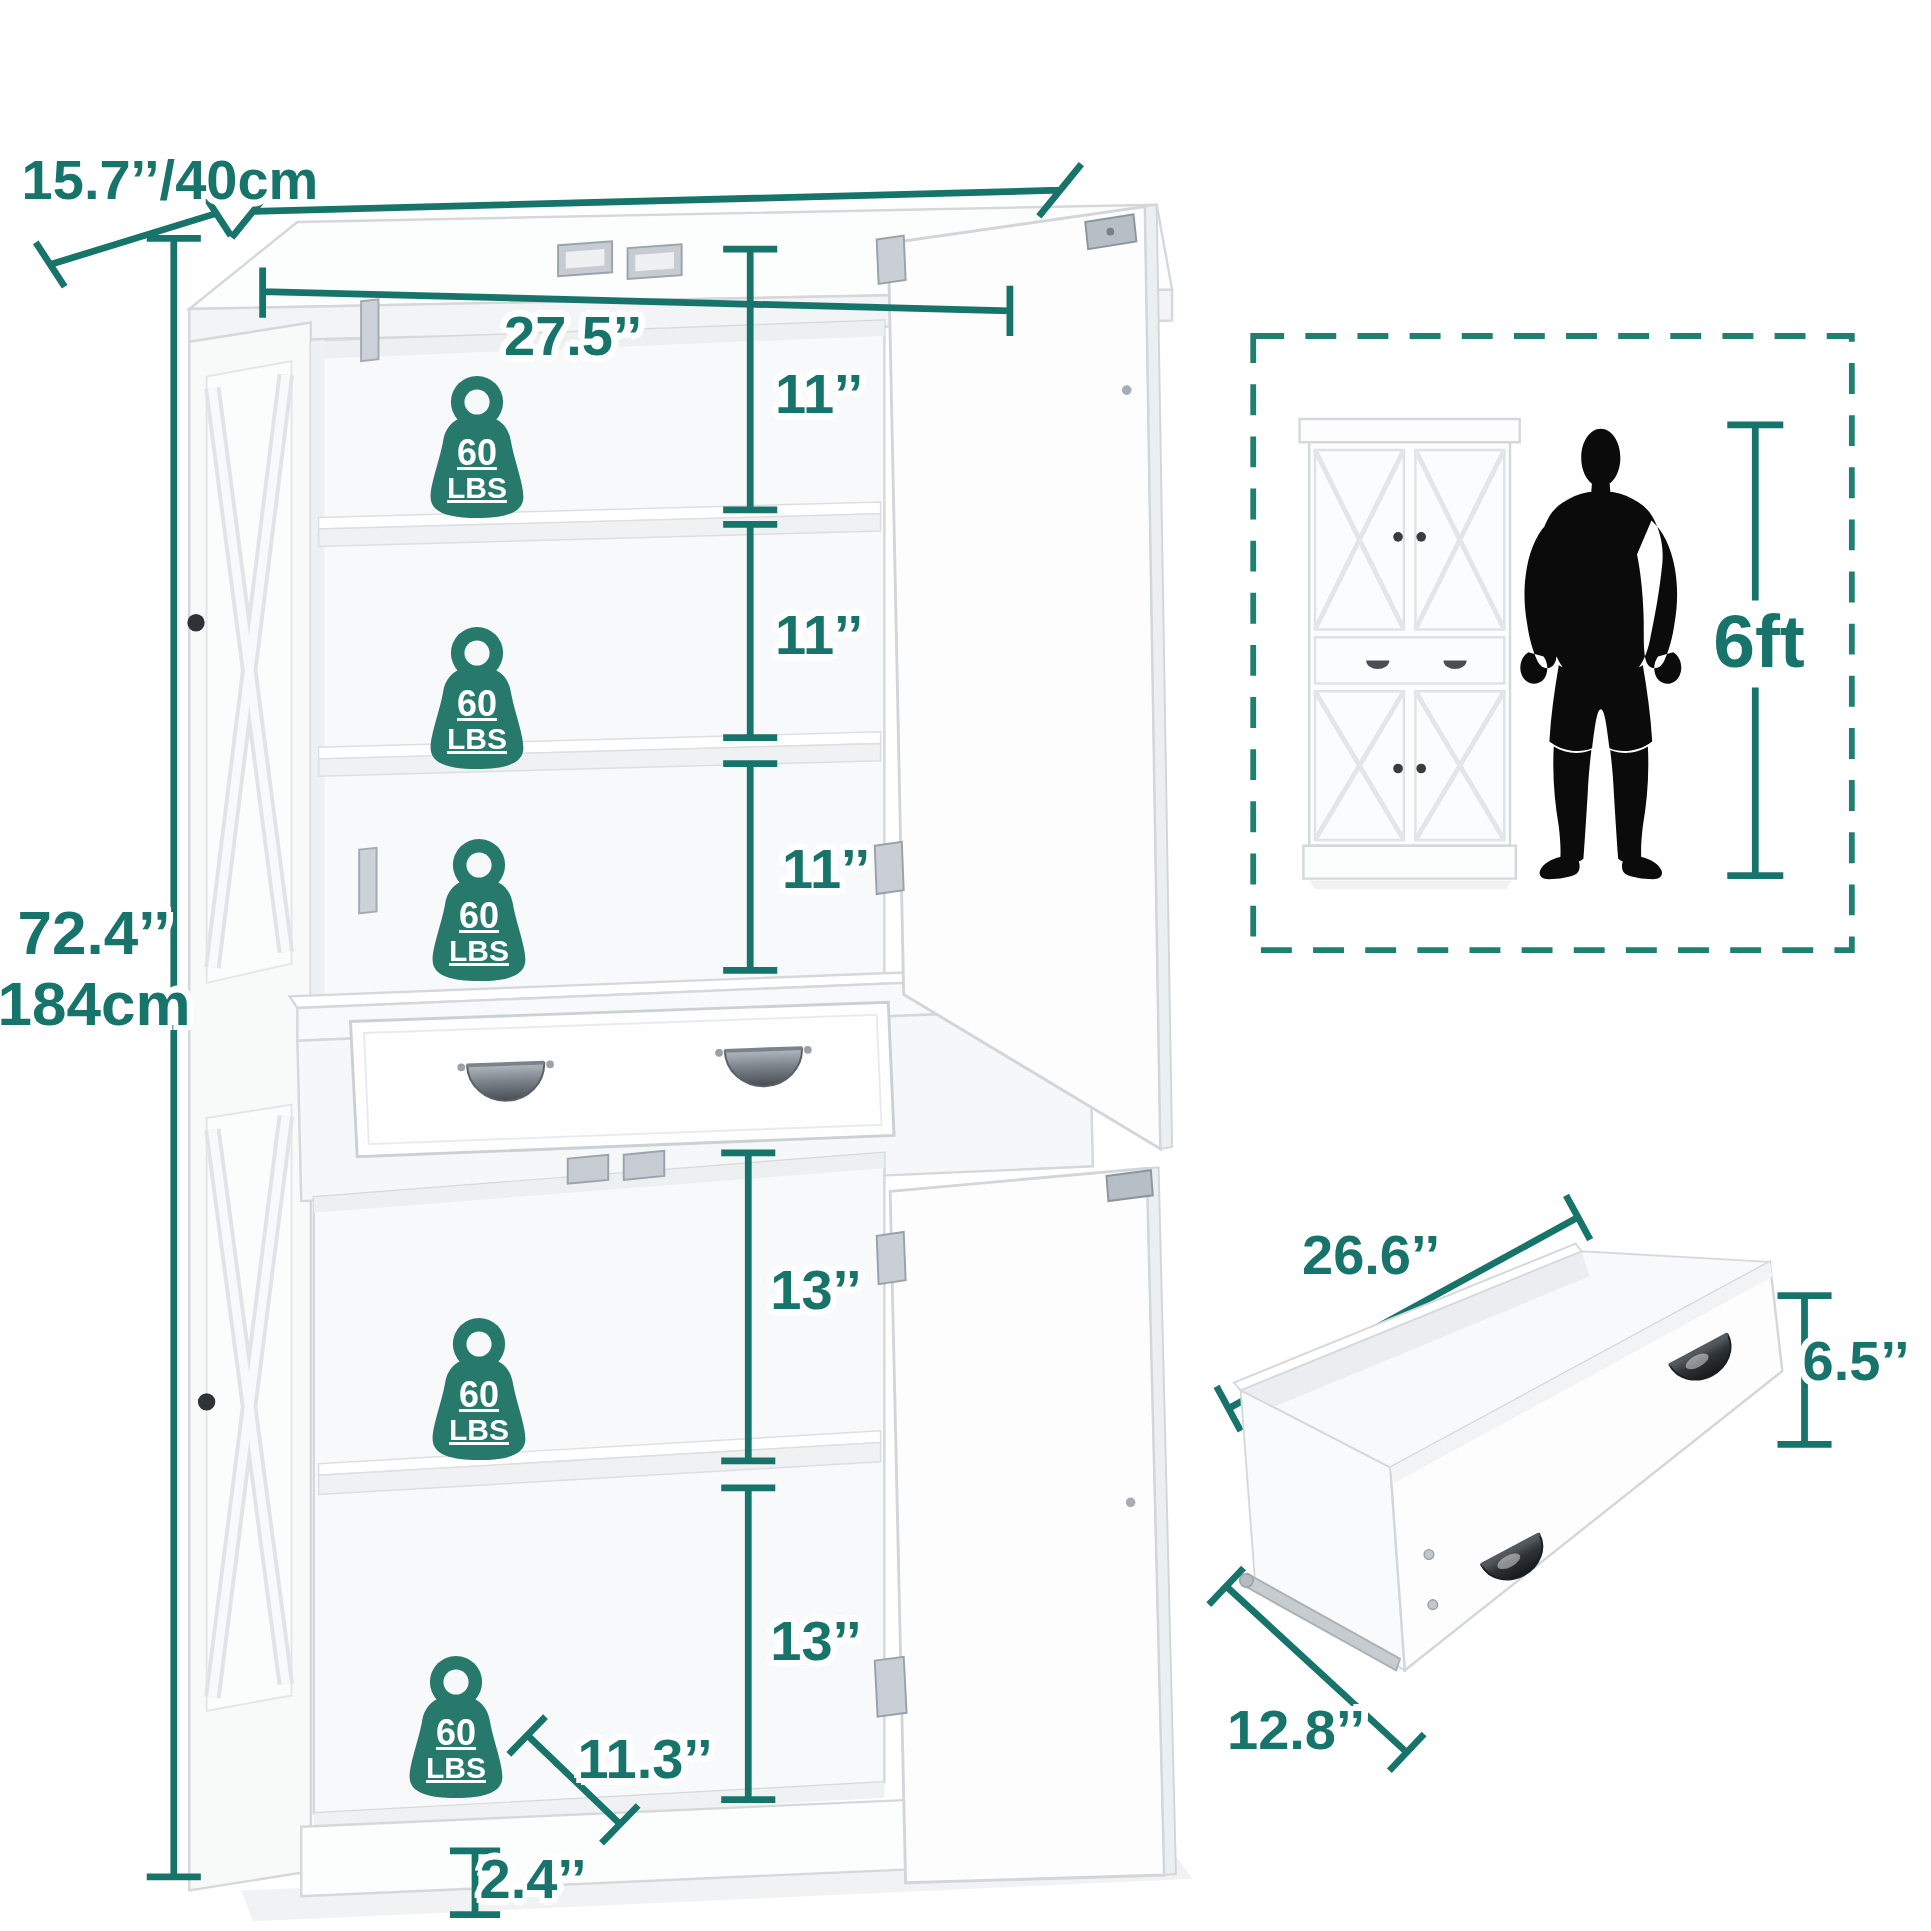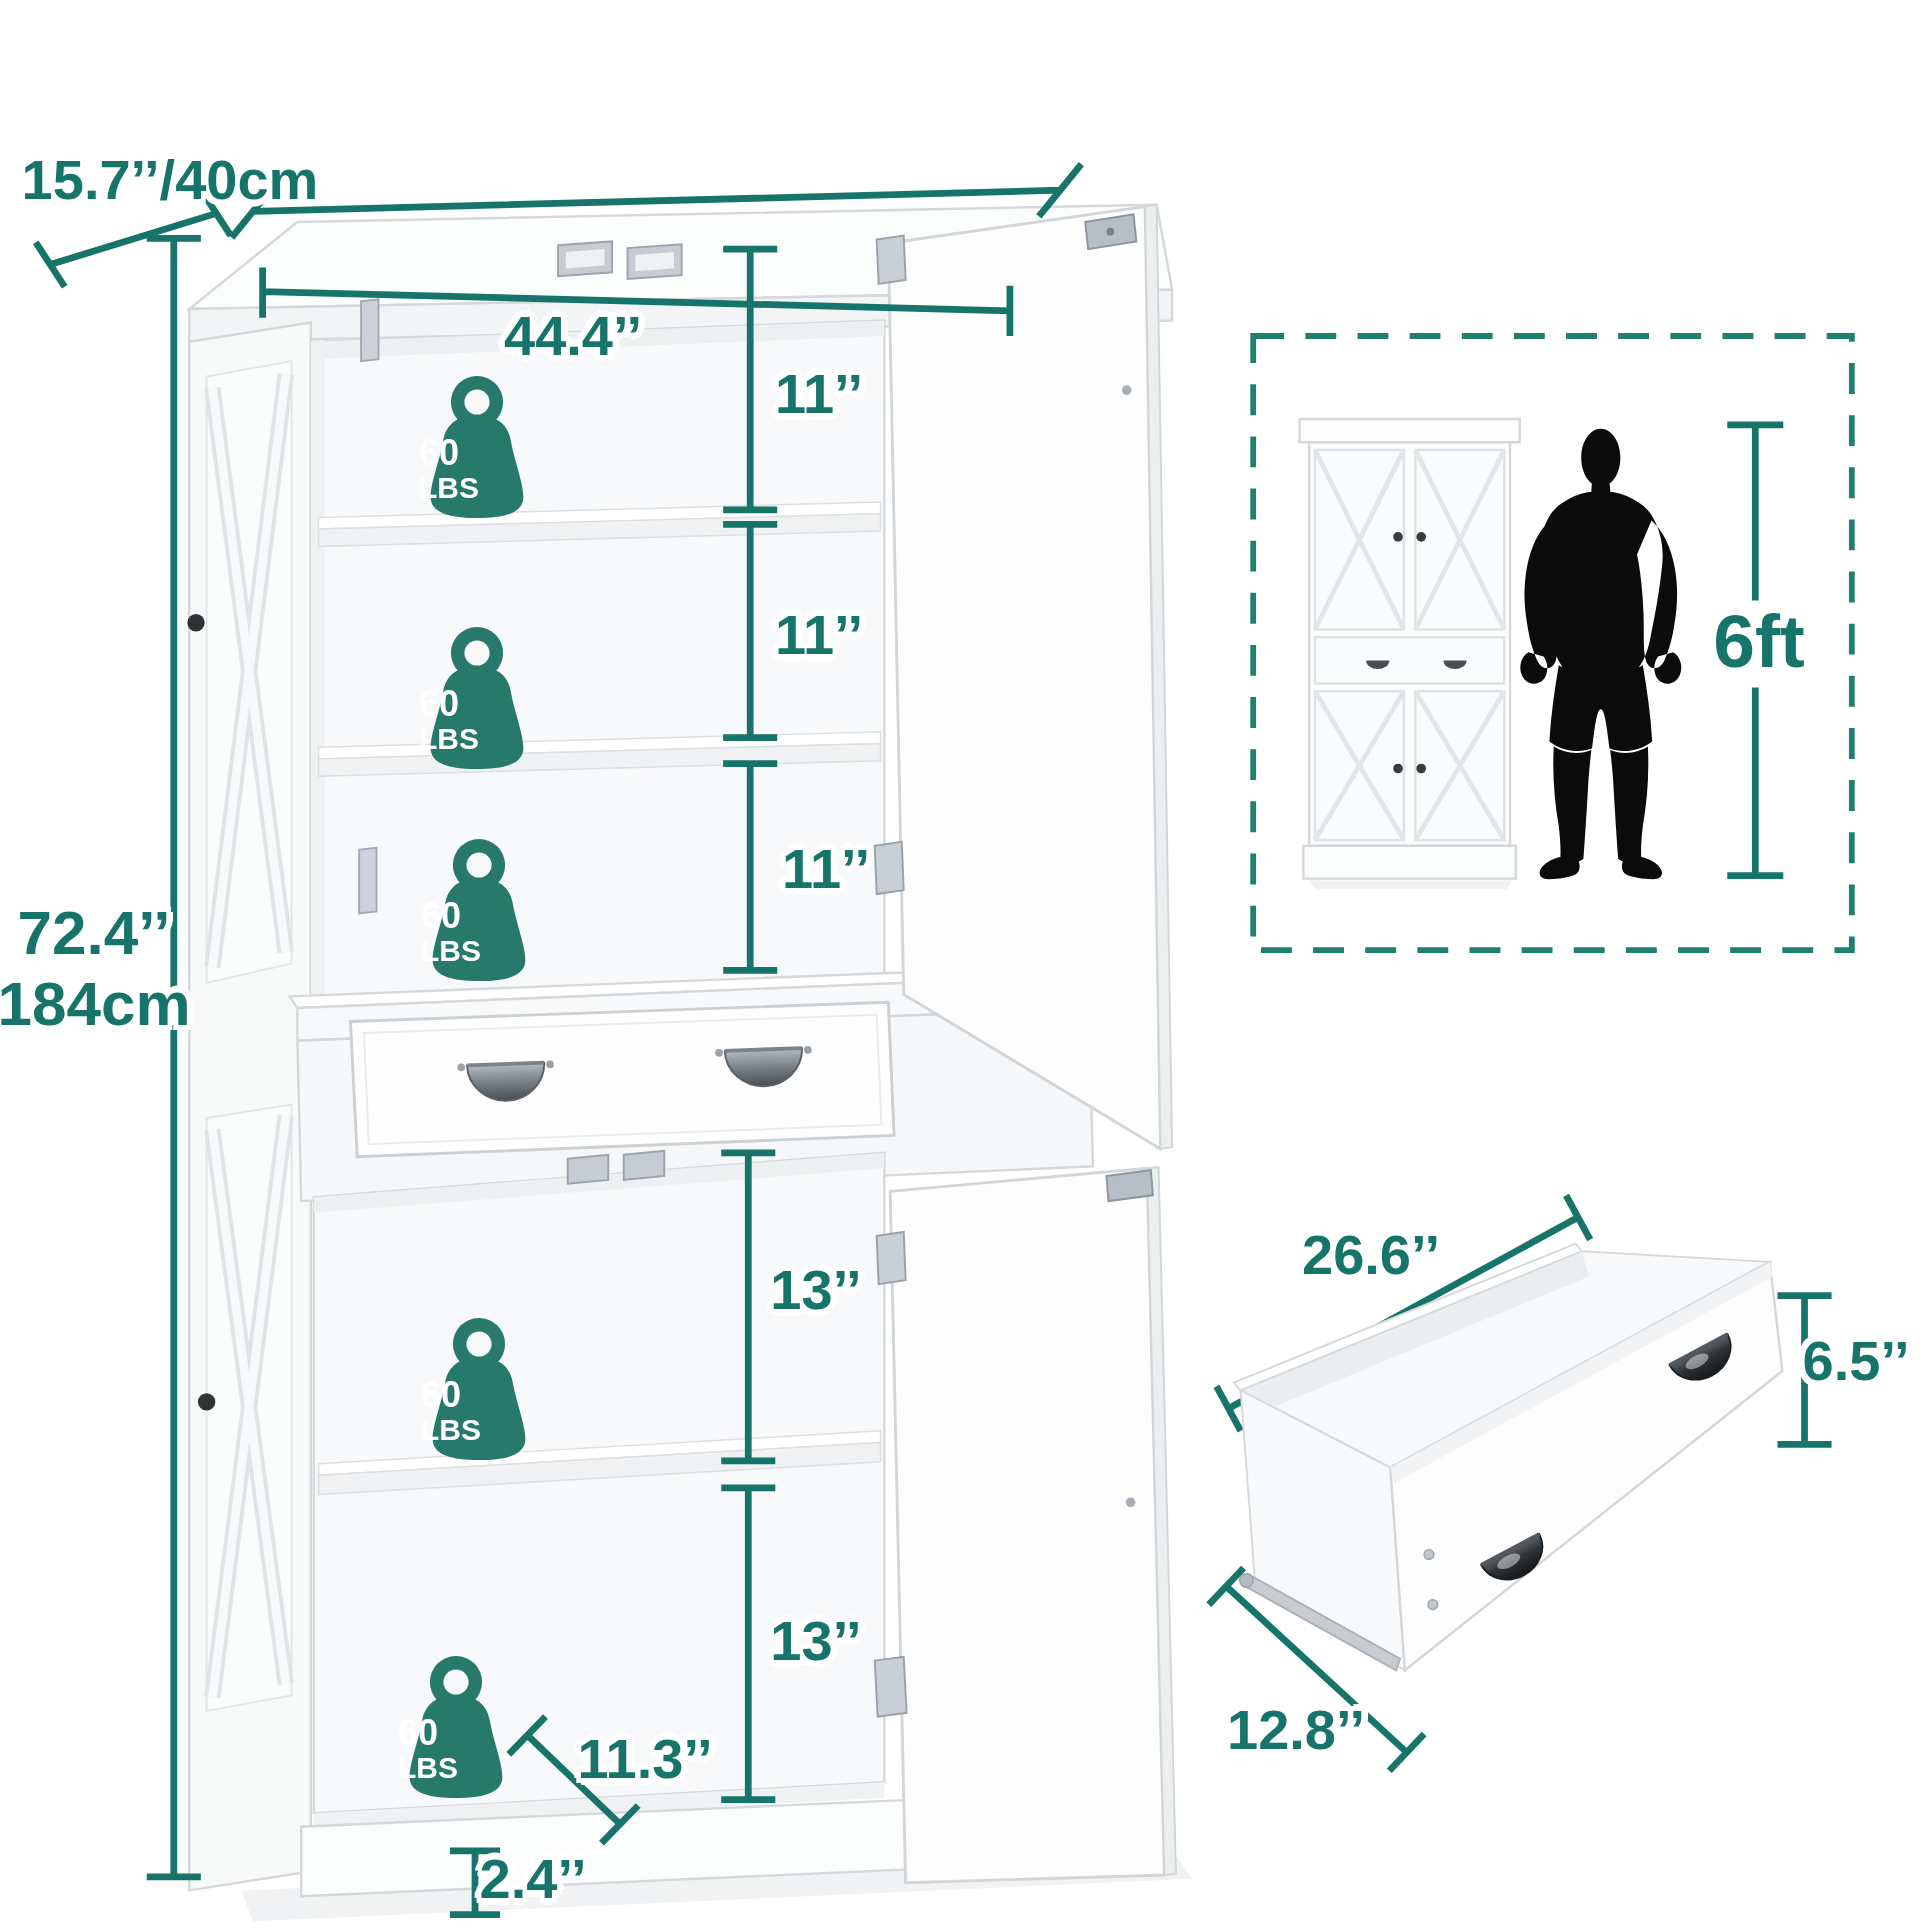--- a/index.html
+++ b/index.html
@@ -28,21 +28,21 @@
   .banner{
     position:absolute;left:1070px;top:0;width:861px;height:137px;
     background:var(--banner);border-bottom-left-radius:114px;
     display:flex;align-items:center;justify-content:center;
   }
   .banner .t{color:#ffffff;font-weight:bold;font-size:93px;letter-spacing:1.9px;padding-left:53px;}
 
   .weight{position:absolute;width:116px;height:151px;}
   .weight svg{position:absolute;left:0;top:0;}
   .weight .wv,.weight .wu{
-    position:absolute;width:100%;text-align:left;color:#ffffff;font-weight:bold;line-height:1;
+    position:absolute;width:100%;text-align:center;color:#ffffff;font-weight:bold;line-height:1;text-decoration:underline;
   }
   .weight .wv{top:64px;font-size:36px;}
   .weight .wu{top:102px;font-size:30px;}
 </style>
 </head>
 <body>
 
 <div class="canvas">
 
   <svg class="art" width="1931" height="1931" viewBox="0 0 2000 2000">
@@ -240,21 +240,21 @@
       <g transform="translate(1763,1405) rotate(-28)">
         <path d="M-34,-8 A34,30 0 1 0 34,-8 Z" fill="url(#gDark)" stroke="#1c1f21" stroke-width="2"></path>
         <line x1="-34" y1="-8" x2="34" y2="-8" stroke="#54595e" stroke-width="4"></line>
         <ellipse cx="-7" cy="2" rx="13" ry="6" fill="#ffffff" opacity="0.45"></ellipse>
       </g>
     </g>
   </svg>
 
 
   <div class="dim" style="left:170px;top:180px">15.7’’/40cm</div>
-  <div class="dim" style="left:573px;top:336px">44.4’’</div>
+  <div class="dim" style="left:573px;top:336px">27.5’’</div>
   <div class="dim" style="left:819px;top:394px">11’’</div>
   <div class="dim" style="left:819px;top:635px">11’’</div>
   <div class="dim" style="left:826px;top:869px">11’’</div>
   <div class="dim" style="left:816px;top:1290px">13’’</div>
   <div class="dim" style="left:816px;top:1641px">13’’</div>
   <div class="dim big" style="left:94px;top:933px">72.4’’</div>
   <div class="dim big" style="left:94px;top:1004px">184cm</div>
   <div class="dim" style="left:645px;top:1759px">11.3’’</div>
   <div class="dim" style="left:533px;top:1879px">2.4’’</div>
   <div class="dim ft" style="left:1759px;top:641px">6ft</div>

